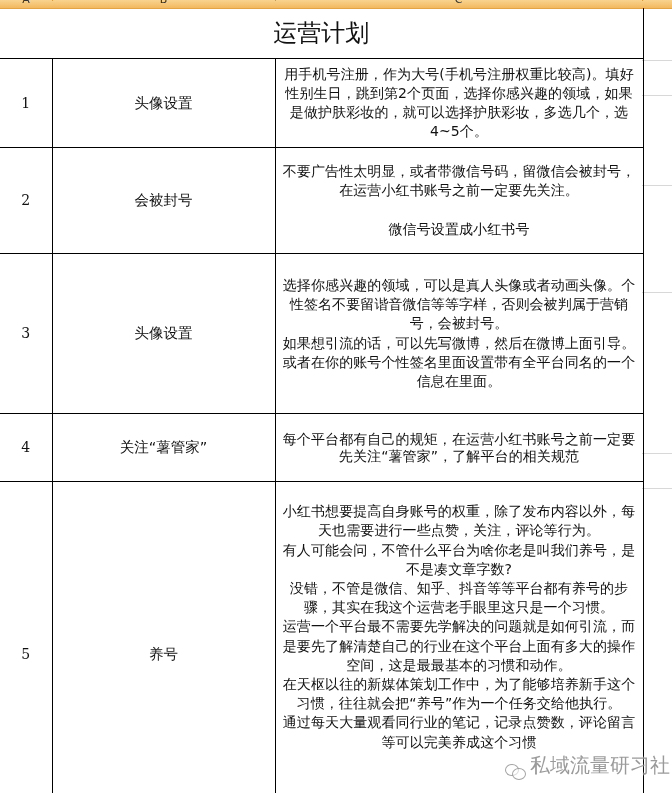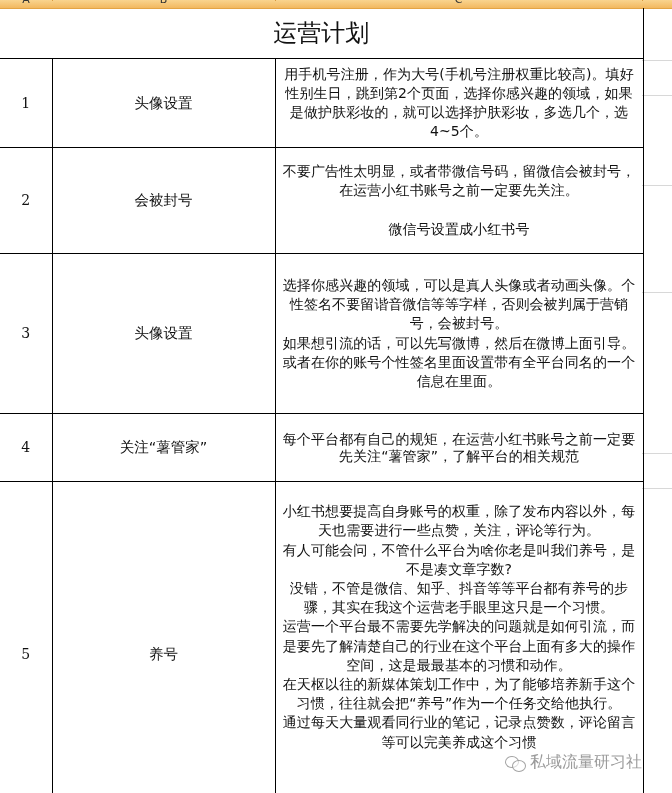--- a/index.html
+++ b/index.html
@@ -18,22 +18,22 @@
     td.title { border-top: none; border-left: none; font-size: 24px; height: 50px; font-weight: normal; margin-top: 40px; }
     td.hdr { height: 33px; font-size: 14.5px; }
     td.num { font-family: "DejaVu Serif", "Liberation Serif", serif; font-size: 14px; border-left: none; }
     td.first { border-left: none; }
     .detail { font-size: 14px; line-height: 19.2px; letter-spacing: 0.1px; text-align: center; }
     .r1 { height: 88px; } .r2 { height: 105px; } .r3 { height: 159px; } .r4 { height: 33px; }
     .r5 { height: 330px; vertical-align: top; }
     .r4 .detail, .r4 td { line-height: 17px; }
     .clip4 { height: 33px; overflow: hidden; display: block; }
     .clip5 { height: 305px; overflow: hidden; display: block; padding-top: 1px; }
-    .watermark { position: absolute; left: 505px; top: 752px; font-size: 16px; color: rgba(120,120,120,0.75);
-                 display: flex; align-items: center; gap: 3px; text-shadow: 0 0 2px #fff; }
+    .watermark { position: absolute; left: 505px; top: 752px; font-size: 20px; color: rgba(120,120,120,0.75);
+                 display: flex; align-items: flex-end; gap: 3px; text-shadow: 0 0 2px #fff; }
     .watermark .wicon { width: 22px; height: 16px; position: relative; }
     .watermark .wicon span { position: absolute; border: 1.5px solid rgba(140,140,140,0.8); border-radius: 50%; background: rgba(255,255,255,0.6); }
   </style>
 </head>
 <body>
 
 <div class="colhdr">
   <div class="c" style="left:0;width:52px;">A</div>
   <div class="c" style="left:52px;width:223px;">B</div>
   <div class="c" style="left:275px;width:367px;">C</div>

